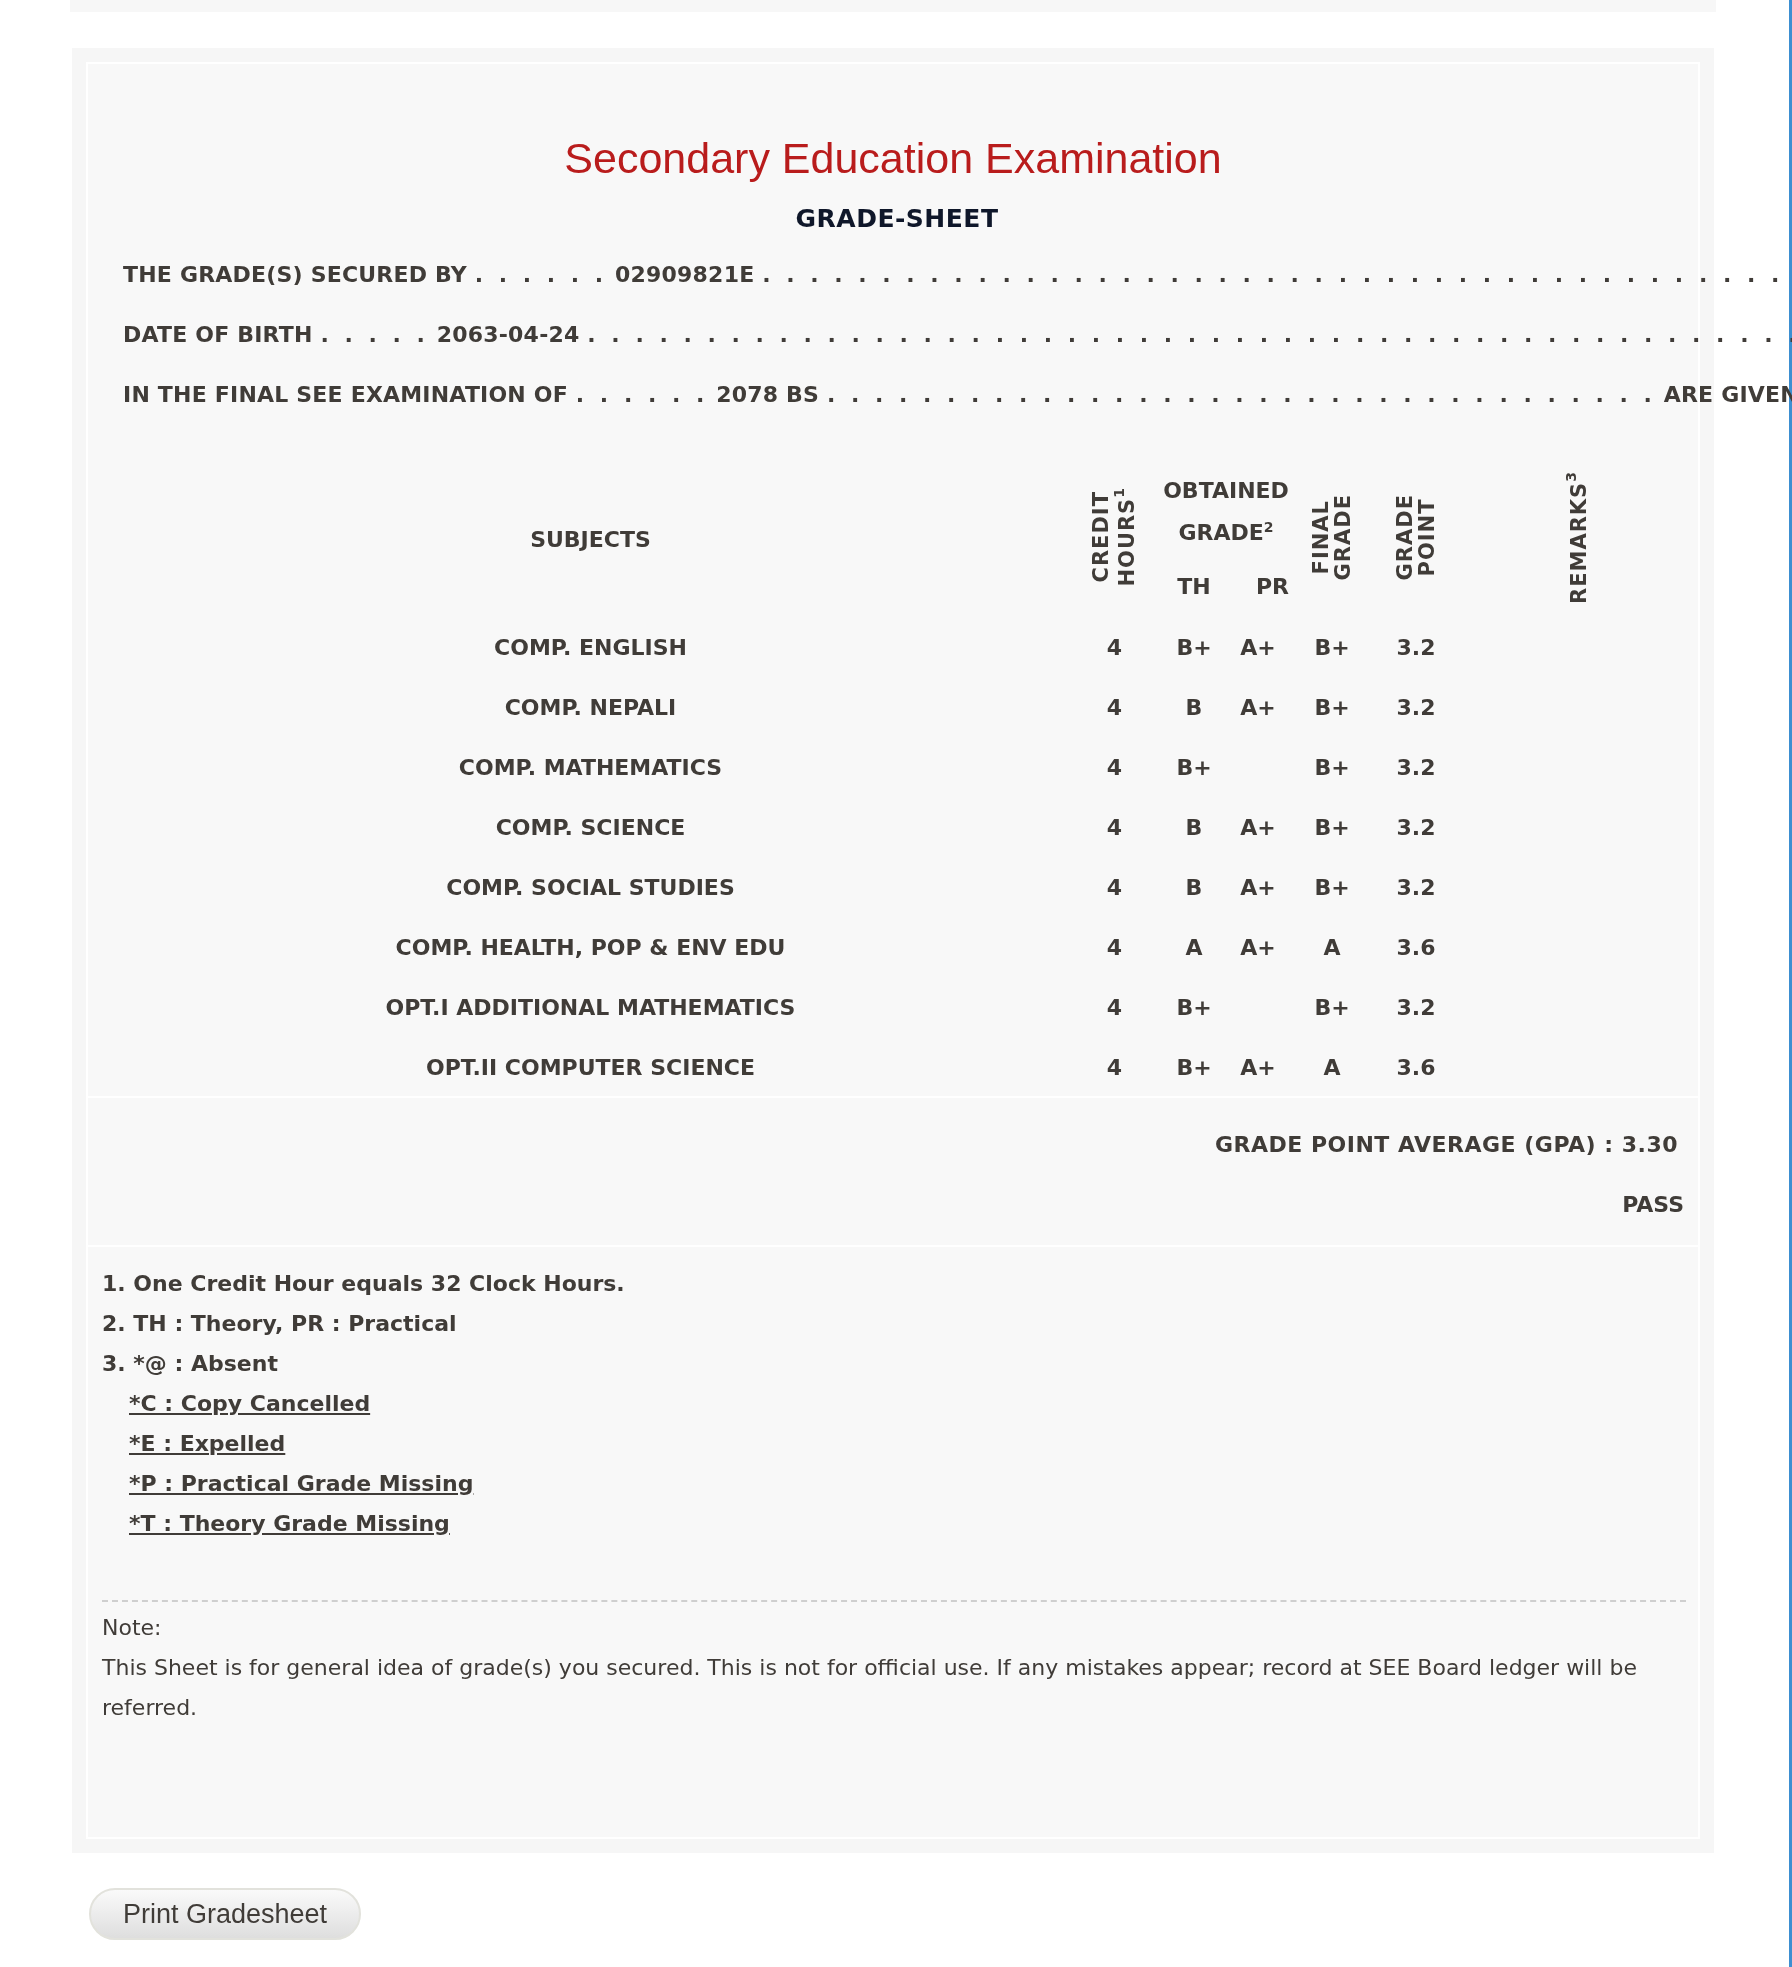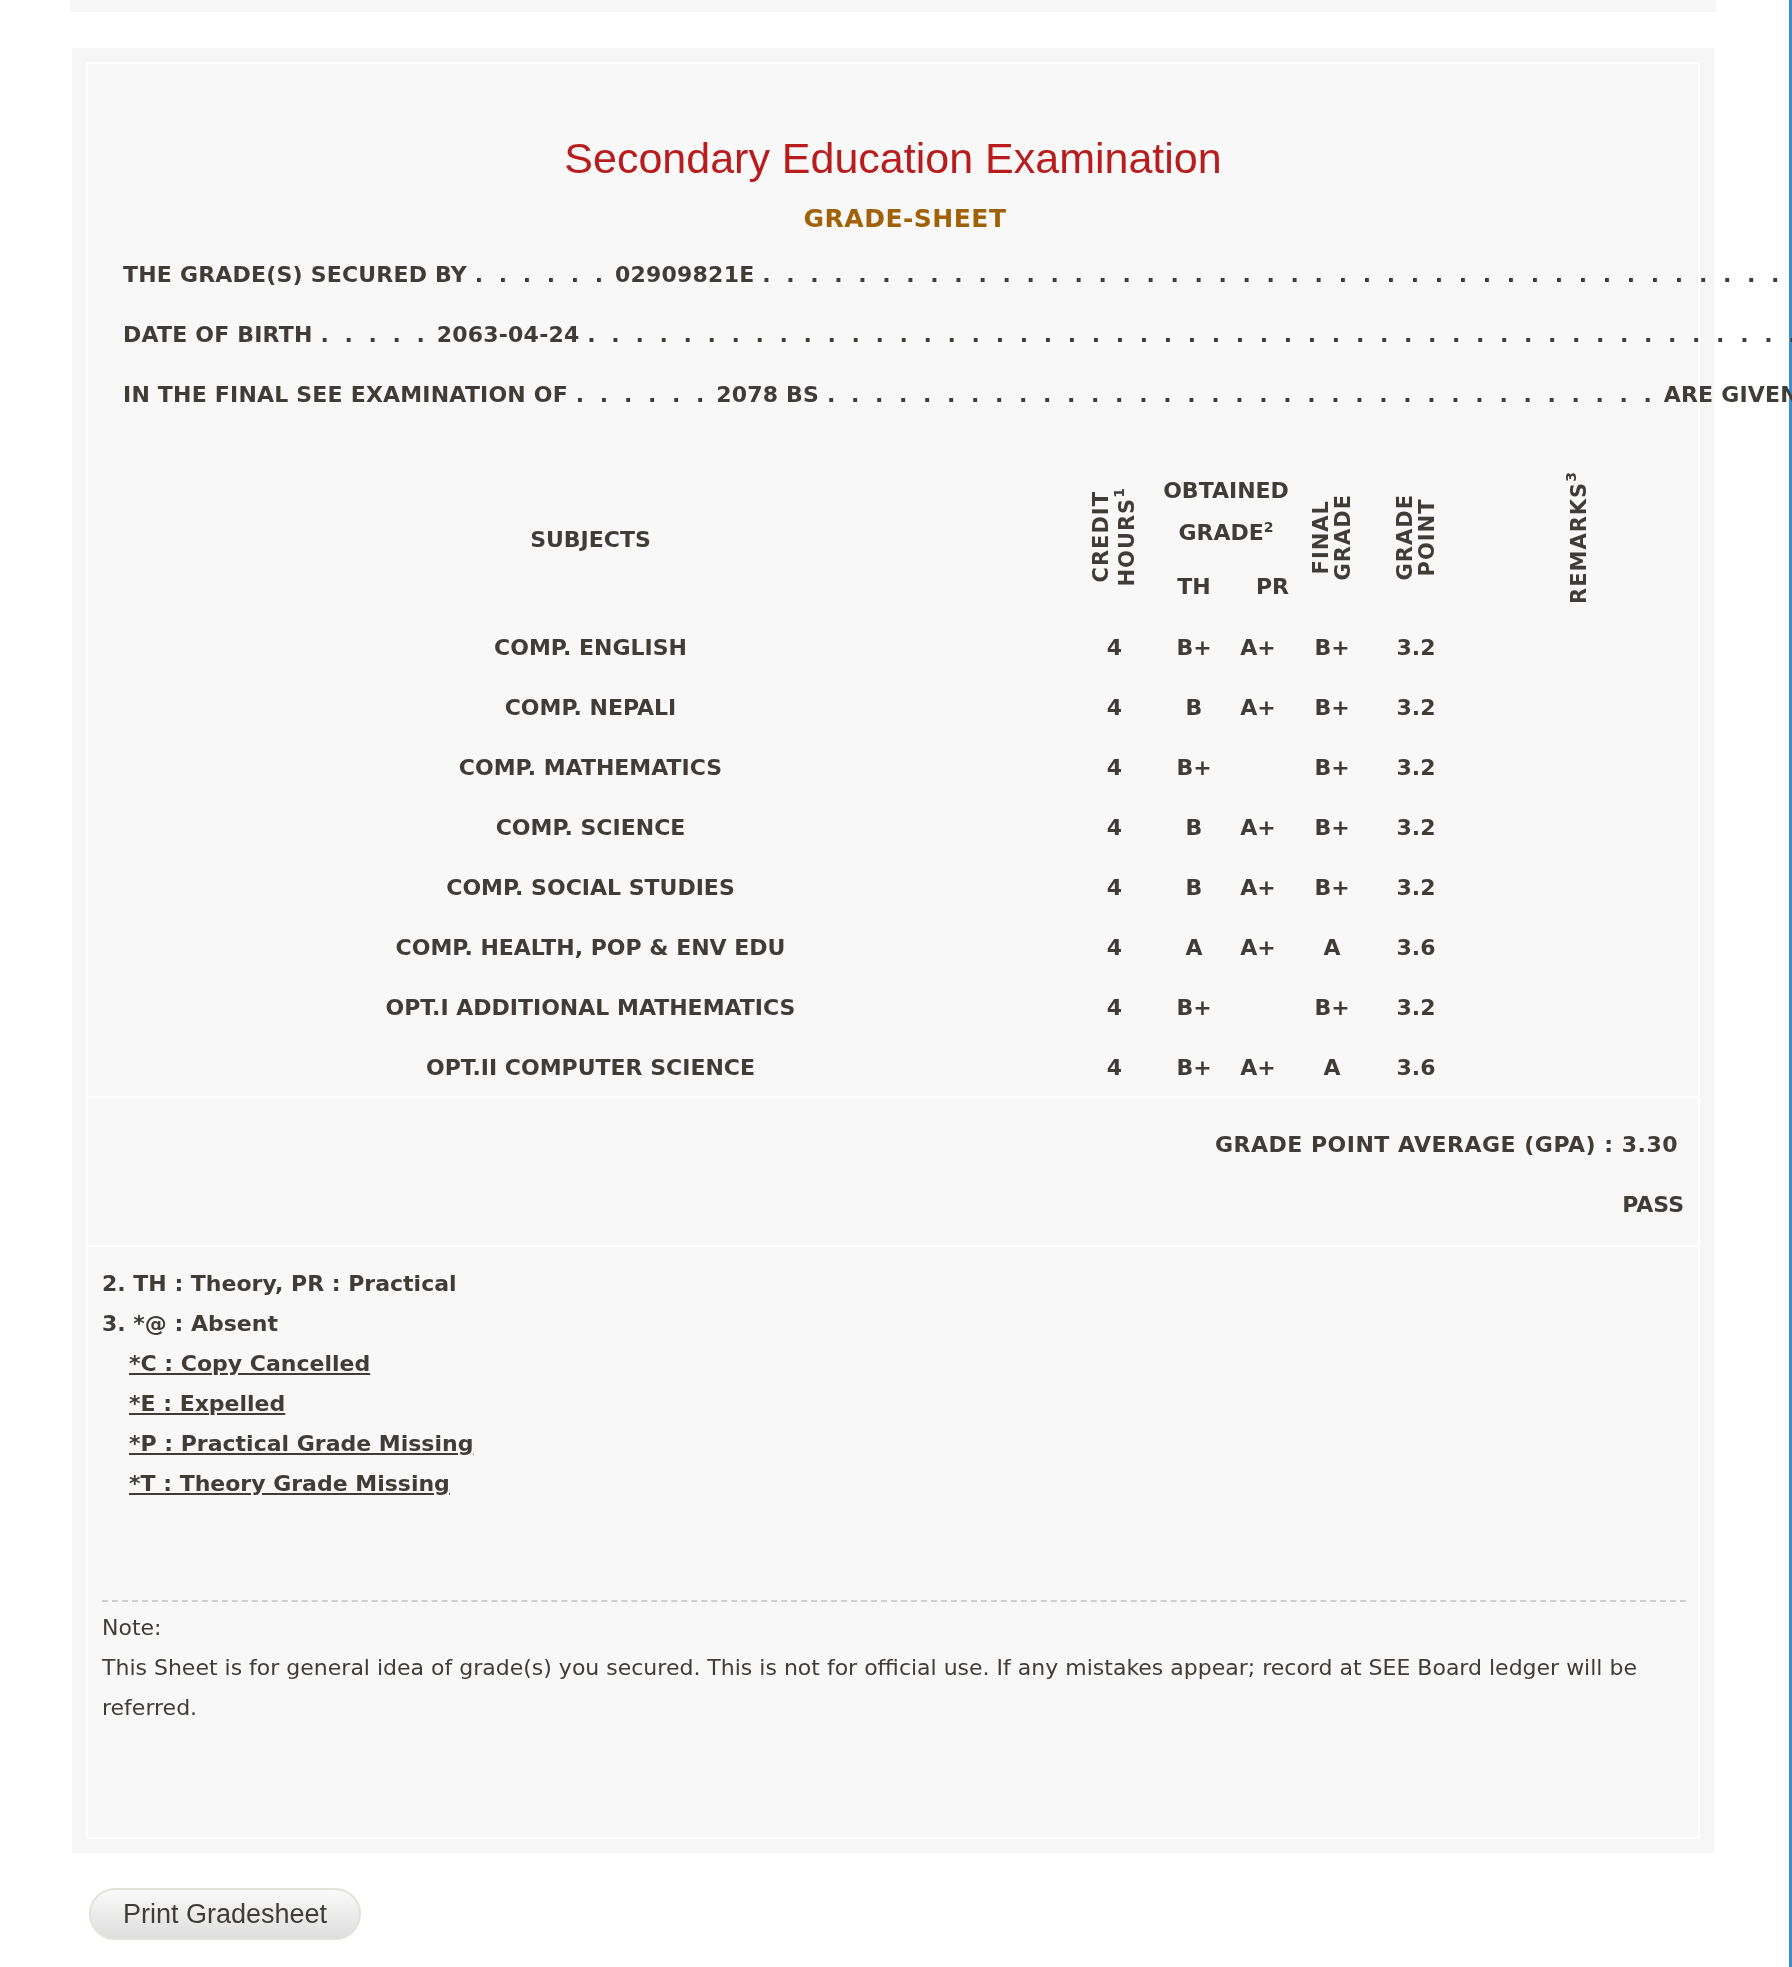--- a/index.html
+++ b/index.html
@@ -3,21 +3,21 @@
 <meta charset="utf-8">
 <style>
   * { box-sizing: border-box; margin: 0; padding: 0; }
   html, body { width: 1792px; height: 1967px; background: #ffffff; overflow: hidden; }
   body { position: relative; font-family: "DejaVu Sans", sans-serif; color: #403c38; }
   .topbar { position: absolute; left: 70px; top: 0; width: 1646px; height: 12px; background: #f7f7f7; }
   .rightedge { position: absolute; left: 1789px; top: 0; width: 3px; height: 1967px; background: #3d8fd1; }
   .outer { position: absolute; left: 72px; top: 48px; width: 1642px; height: 1805px; background: #f6f6f6; }
   .inner { position: absolute; left: 14px; top: 14px; width: 1614px; height: 1777px; border: 2px solid #ffffff; background: #f8f8f8; }
   .title { position: absolute; left: 0; width: 100%; top: 70px; text-align: center; font-family: "Liberation Sans", sans-serif; font-size: 43px; color: #b91c1c; }
-  .subtitle { position: absolute; left: 12px; width: 100%; top: 140px; text-align: center; font-size: 25px; font-weight: bold; color: #a16207; letter-spacing: 0.5px; }
+  .subtitle { position: absolute; left: 4px; width: 100%; top: 140px; text-align: center; font-size: 25px; font-weight: bold; color: #0f172a; letter-spacing: 0.5px; }
   .info { position: absolute; left: 35px; font-size: 22px; font-weight: bold; color: #403c38; white-space: nowrap; letter-spacing: 0.2px; }
   .info .dots { letter-spacing: 4px; font-weight: bold; }
   table.grades { position: absolute; left: 0; top: 397px; width: 1612px; border-collapse: separate; border-spacing: 2px; margin-left: -2px; }
   table.grades td, table.grades th { background: #f8f8f8; font-size: 22px; font-weight: bold; color: #403c38; text-align: center; }
   table.grades th { font-weight: bold; }
   th.subj-h { text-align: left; padding-left: 27px; width: 978px; }
   td.subj { text-align: left; padding-left: 27px; }
   tr.row td { height: 58px; }
   .vert { writing-mode: vertical-rl; transform: rotate(180deg); display: inline-block; line-height: 1.05; text-align: center; font-size: 21px; letter-spacing: 1px; }
   sup { font-size: 14px; }
@@ -167,20 +167,21 @@
     <div class="gpa-block">
       <div class="gpa">
         <span>GRADE POINT AVERAGE (GPA) :</span>
         <span>3.30</span>
       </div>
       <div class="pass">PASS</div>
     </div>
     <div class="sep" style="top:1181px;"></div>
 
     <div class="footnotes">
+      <div>1. One Credit Hour equals 32 Clock Hours.</div>
       <div>2. TH : Theory, PR : Practical</div>
       <div>3. *@ : Absent</div>
       <div class="indent">*C : Copy Cancelled</div>
       <div class="indent">*E : Expelled</div>
       <div class="indent">*P : Practical Grade Missing</div>
       <div class="indent">*T : Theory Grade Missing</div>
     </div>
 
     <div class="note">
       <div>Note:</div>

